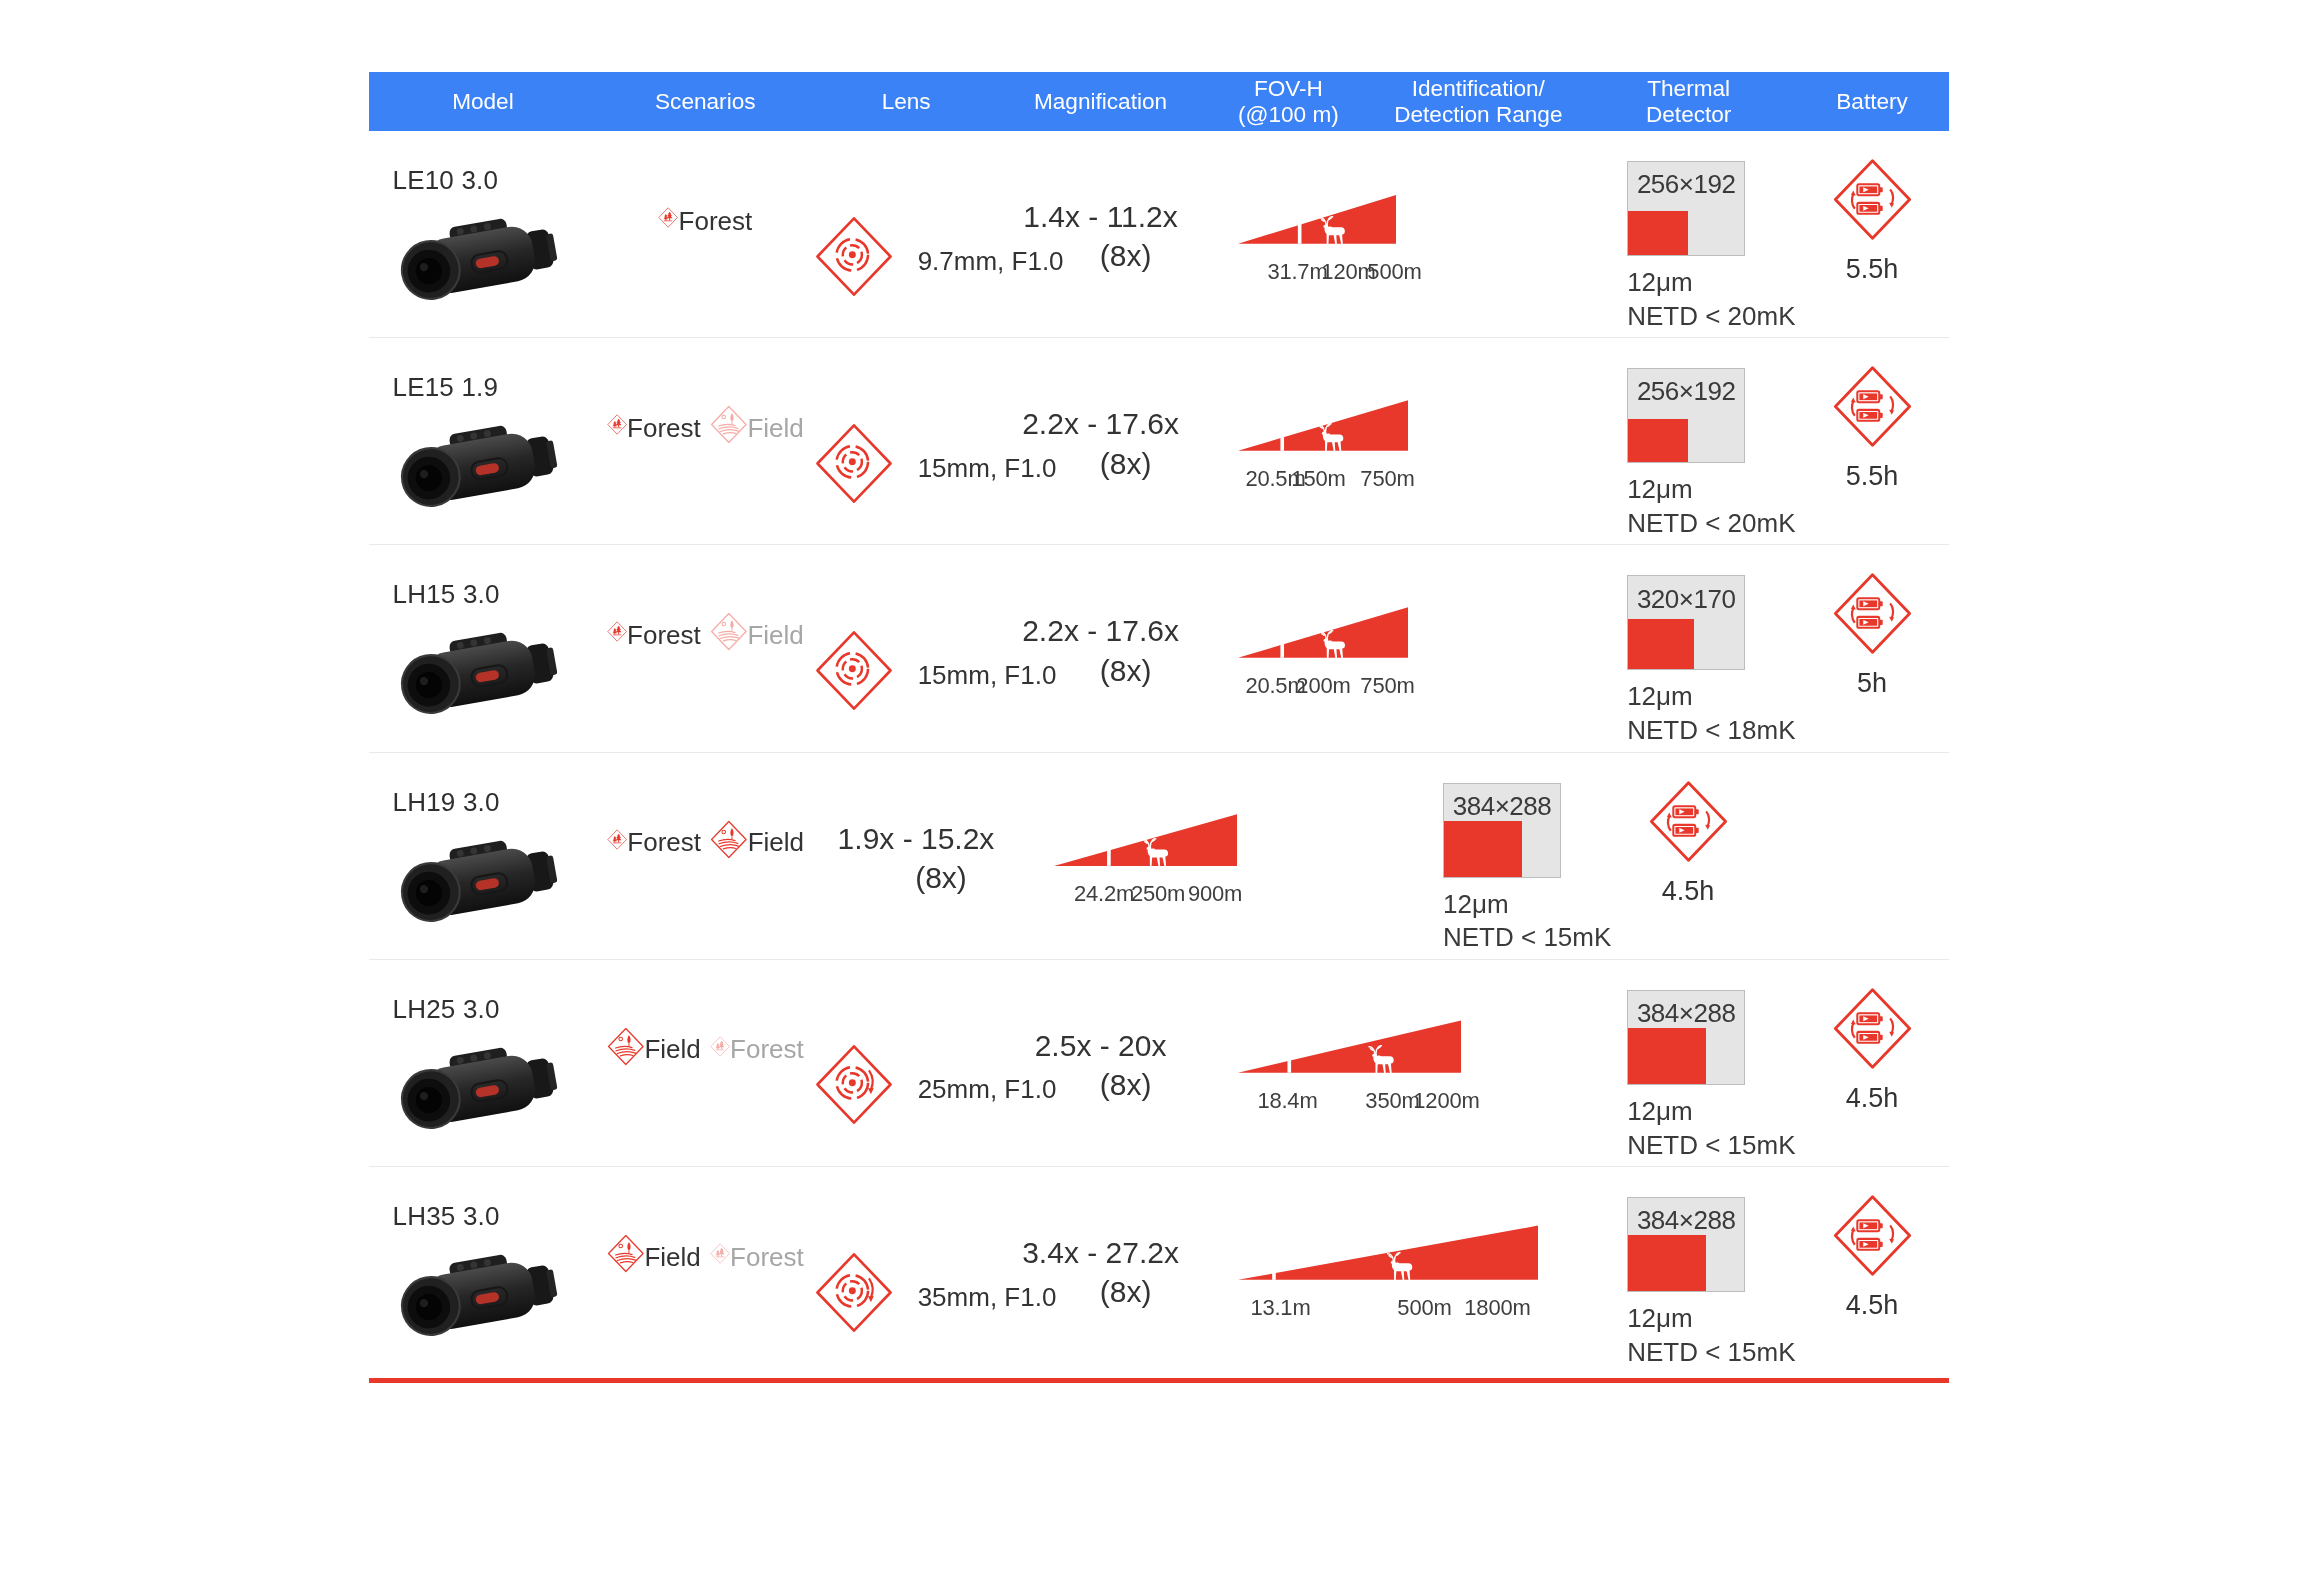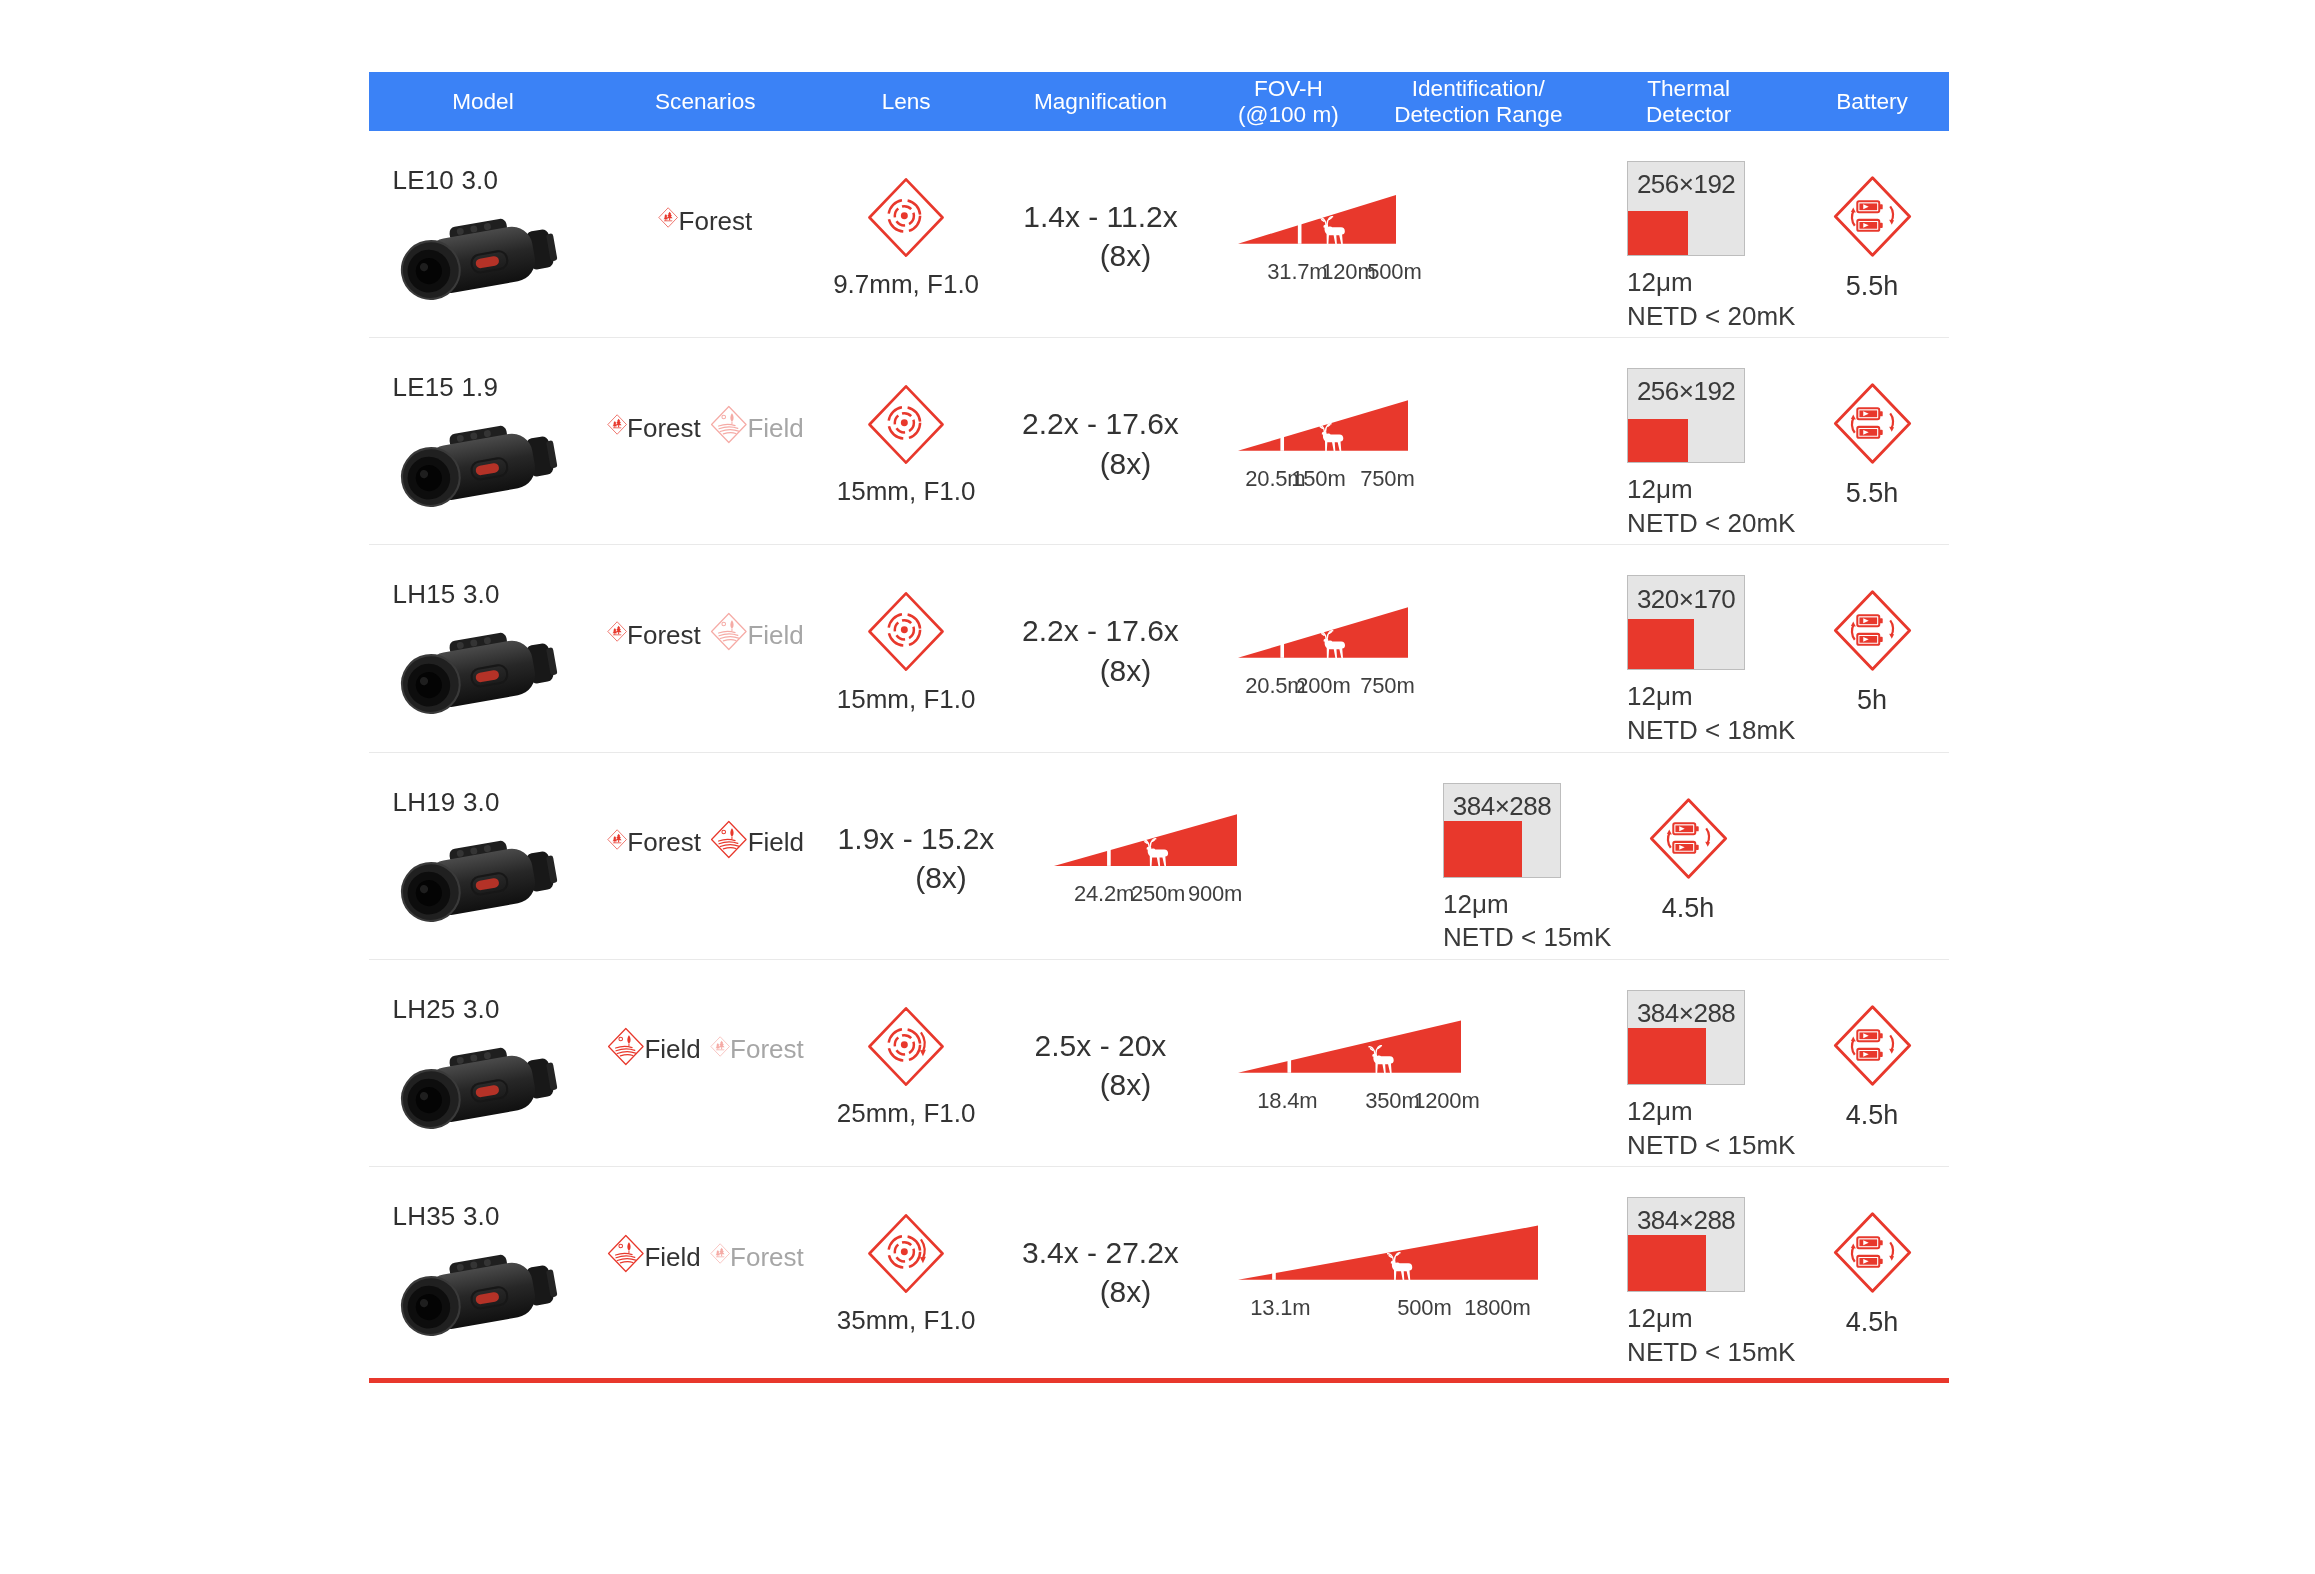--- a/index.html
+++ b/index.html
@@ -24,40 +24,40 @@
   .model-label{font-size:26px;color:#2F2F2F;letter-spacing:0.2px;}
   .device{margin-top:9px;margin-left:1.8px;}
   
   .c-scen{display:flex;justify-content:center;align-items:flex-start;gap:9px;
           padding-top:45px;box-sizing:border-box;}
   .scen-item{display:flex;flex-direction:row;align-items:center;width:94px;}
   .scen-item .scen-label{margin-top:7.2px;font-size:26px;color:#333;}
   .scen-item.faded svg{opacity:.42;}
   .scen-item.faded .scen-label{color:#A6A6A6;}
   
-  .c-lens{display:flex;flex-direction:column;align-items:center;padding-top:45px;box-sizing:border-box;}
+  .c-lens{display:flex;flex-direction:row;align-items:center;padding-top:45px;box-sizing:border-box;gap:24px;}
   .lens-label{margin-top:7.2px;font-size:26px;color:#333;white-space:nowrap;}
   
   .c-mag{display:flex;flex-direction:column;align-items:center;padding-top:69px;
          box-sizing:border-box;font-size:30px;color:#333;}
   .mag-base{margin-top:5.4px;transform:translateX(25px);}
   
   .fov-svg{position:absolute;left:36px;top:53px;}
   .fov-labels{position:absolute;left:36px;top:128px;height:27px;}
   .fov-labels span{position:absolute;transform:translateX(-50%);white-space:nowrap;
                    font-size:22px;color:#3F3F3F;letter-spacing:-0.2px;}
   
   .c-det{padding-top:30px;padding-left:45px;box-sizing:border-box;}
   .det-box{position:relative;width:116px;height:93px;border:1.8px solid #BDBDBD;background:#e5e5e5;}
   .det-res{margin-top:7.2px;text-align:center;font-size:26px;color:#3A3A3A;letter-spacing:-0.5px;}
   .det-fill{position:absolute;left:0;bottom:0;background:#E8382C;}
   .det-pitch{margin-top:11px;font-size:26px;color:#3A3A3A;}
   .det-netd{margin-top:2.7px;font-size:26px;color:#3A3A3A;white-space:nowrap;}
   
-  .c-bat{display:flex;flex-direction:column;align-items:center;padding-top:43px;box-sizing:border-box;}
+  .c-bat{display:flex;flex-direction:column;align-items:center;padding-top:26px;box-sizing:border-box;}
   .bat-label{margin-top:9px;font-size:27px;color:#333;}
   
   .bottom-rule{position:absolute;left:369px;top:1378px;width:1580px;height:4.5px;background:#E8382C;}
 </style>
 </head>
 <body>
 
 <div class="page">
   <div class="table">
     <div class="thead">

